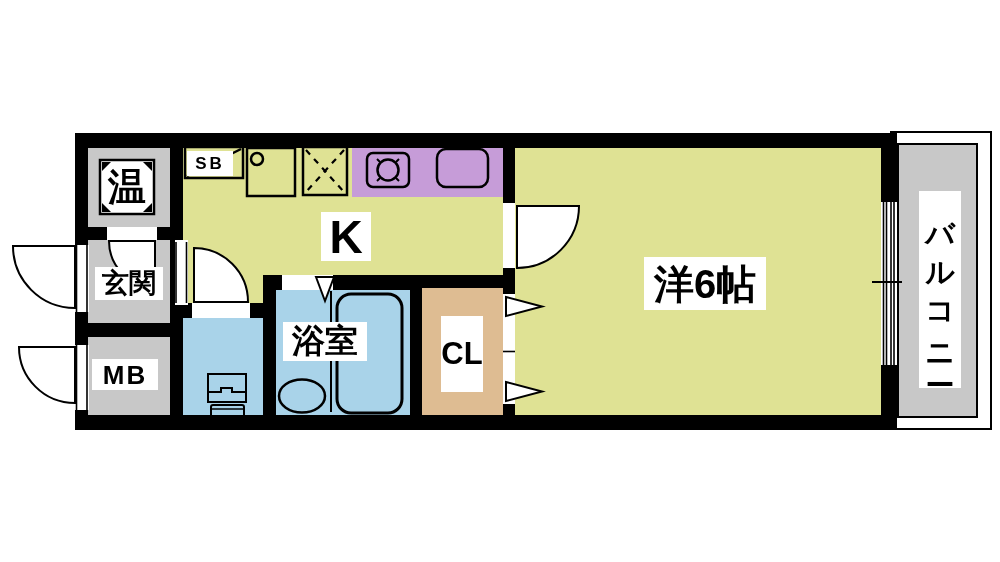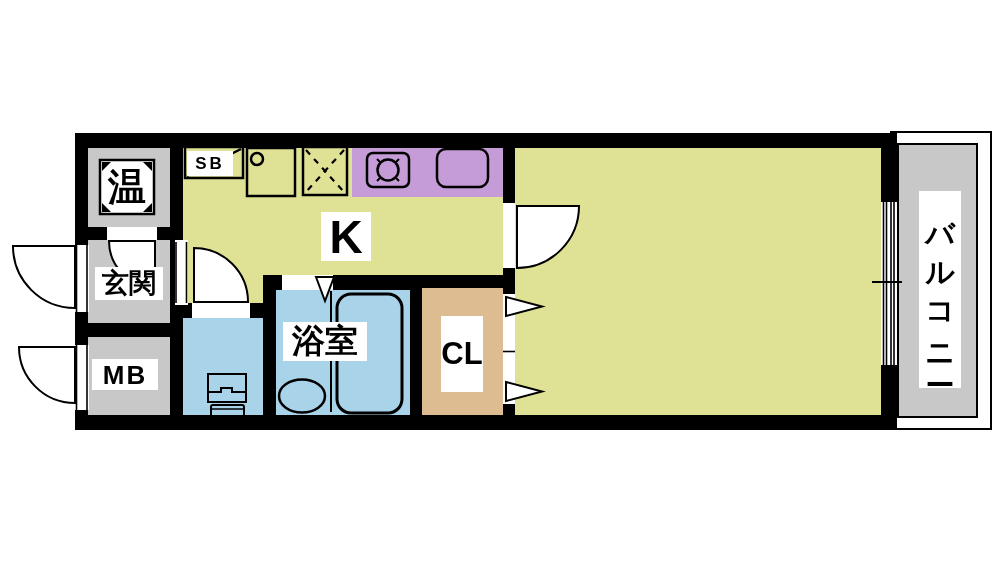--- a/index.html
+++ b/index.html
@@ -168,15 +168,16 @@
     </g>
   </svg>
 
   <div class="lbl lbl-clear" style="left:100px;top:160px;width:54px;height:54px;font-size:38px;">温</div>
   <div class="lbl" style="left:187px;top:151px;width:46px;height:25px;font-size:17px;letter-spacing:3px;">SB</div>
   <div class="lbl" style="left:321px;top:212px;width:50px;height:49px;font-size:46px;">K</div>
   <div class="lbl" style="left:95px;top:267px;width:68px;height:33px;font-size:27px;text-align:right;">玄関</div>
   <div class="lbl" style="left:92px;top:359px;width:66px;height:31px;font-size:26px;letter-spacing:2px;">MB</div>
   <div class="lbl" style="left:283px;top:322px;width:84px;height:39px;font-size:33px;font-family:Liberation Serif, serif;">浴室</div>
   <div class="lbl lbl-cl" style="left:441px;top:316px;width:42px;height:76px;font-size:31px;">CL</div>
+  <div class="lbl" style="left:644px;top:257px;width:122px;height:53px;font-size:40px;">洋6帖</div>
   <div class="lbl lbl-vert" style="left:919px;top:191px;width:42px;height:197px;font-size:29px;">バルコニー</div>
 
 </div>
 
 </body></html>

